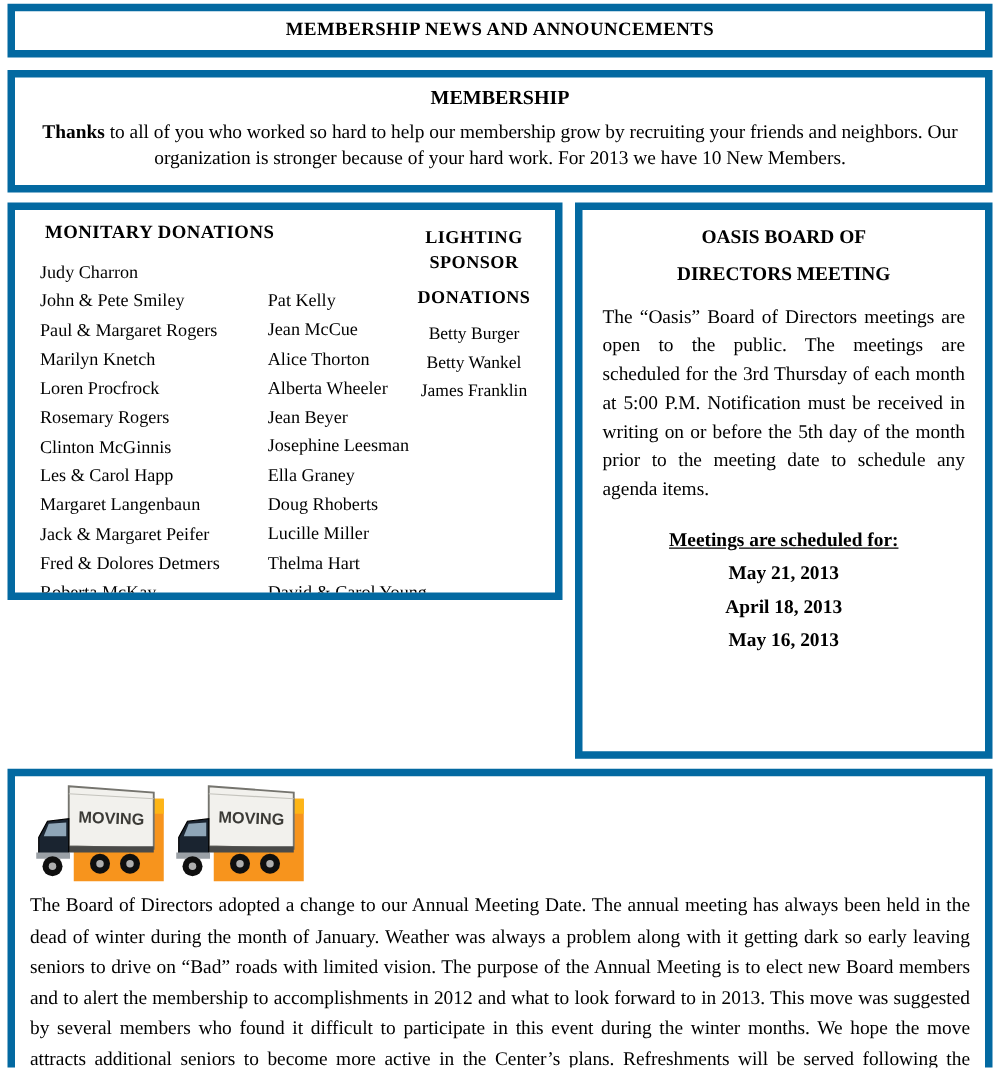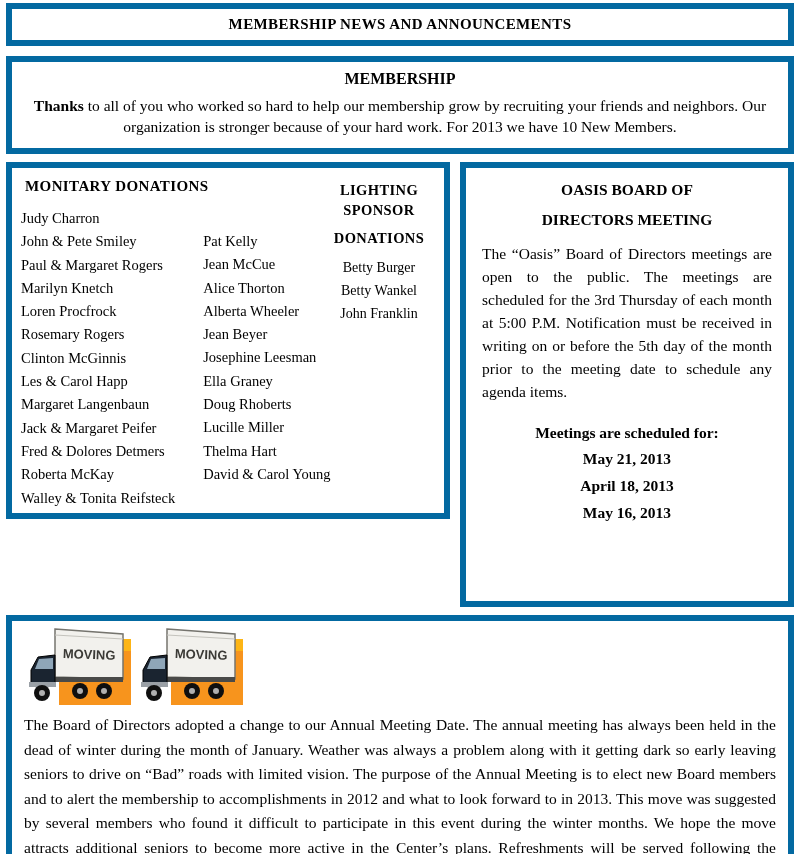--- a/index.html
+++ b/index.html
@@ -16,39 +16,39 @@
   .title-box { margin-bottom: 10px; padding: 7px 4px; text-align: center; }
   .title-box h1 { font-size: 15px; font-weight: bold; letter-spacing: 0.4px; }
 
   
   .membership-box { padding: 8px 12px 11px; margin-bottom: 8px; }
   .membership-box h2 { text-align: center; font-size: 16px; margin-bottom: 7px; }
   .membership-box p { font-size: 15.5px; line-height: 21px; text-align: center; }
 
   
   .mid-row { display: flex; gap: 10px; margin-bottom: 8px; }
-  .donations-box { width: 444px; height: 357px; padding: 10px 9px; overflow: hidden; }
+  .donations-box { width: 444px; height: 318px; padding: 10px 20px; overflow: hidden; }
   .don-inner { display: flex; height: 100%; }
   .don-left { width: 302px; }
   .don-left h3 { font-size: 15px; letter-spacing: 0.4px; margin: 0 0 12px 4px; }
   .name-cols { display: flex; gap: 28px; }
   .col1 { width: 160px; }
   .col2 { width: 142px; padding-top: 23px; }
   .donor { font-size: 14.5px; line-height: 23.3px; white-space: nowrap; }
   .col3 { flex: 1; text-align: center; padding-top: 2px; }
   .col3 .lh { font-weight: bold; font-size: 14.5px; line-height: 20px; letter-spacing: 0.4px; }
   .col3 .lh.gap { margin-top: 8px; }
   .lnames { margin-top: 8px; }
   .ldonor { font-size: 14px; line-height: 23px; }
 
   .board-box { flex: 1; height: 445px; padding: 13px 16px; overflow: hidden; }
   .bhead { text-align: center; font-weight: bold; font-size: 15.5px; }
   .bhead2 { margin-top: 12px; }
   .bbody { margin-top: 13px; font-size: 15.5px; line-height: 23px; text-align: justify; }
-  .sched-head { margin-top: 21px; text-align: center; font-weight: bold; font-size: 15.5px; }
+  .sched-head { margin-top: 21px; text-align: center; font-weight: bold; font-size: 15.5px; text-decoration: underline; }
   .dates { margin-top: 3px; }
   .mdate { text-align: center; font-weight: bold; font-size: 15.5px; line-height: 27px; }
 
   
   .annual-box { height: 322px; padding: 4px 12px 8px; overflow: hidden; }
   .annual-header { display: flex; align-items: center; }
   .truck { width: 112px; height: 84px; flex: 0 0 auto; }
   .annual-titles { flex: 1; text-align: center; padding: 0 6px; }
   .annual-title { font-weight: bold; font-size: 17px; }
   .annual-subtitle { font-weight: bold; font-size: 15.5px; margin-top: 12px; }
@@ -106,21 +106,21 @@
               </div>
           </div>
         </div>
         <div class="col3">
           <div class="lh">LIGHTING</div>
           <div class="lh">SPONSOR</div>
           <div class="lh gap">DONATIONS</div>
           <div class="lnames">
               <div class="ldonor">Betty Burger</div>
               <div class="ldonor">Betty Wankel</div>
-              <div class="ldonor">John Franklin</div>
+              <div class="ldonor">James Franklin</div>
             </div>
         </div>
       </div>
     </div>
 
     <div class="box board-box">
       <div class="bhead">OASIS BOARD OF</div>
       <div class="bhead bhead2">DIRECTORS MEETING</div>
       <p class="bbody">The “Oasis” Board of Directors meetings are open to the public.  The meetings are scheduled for the 3rd Thursday of each month at 5:00 P.M.  Notification must be received in writing on or before the 5th day of the month prior to the meeting date to schedule any agenda items.</p>
       <div class="sched-head">Meetings are scheduled for:</div>

